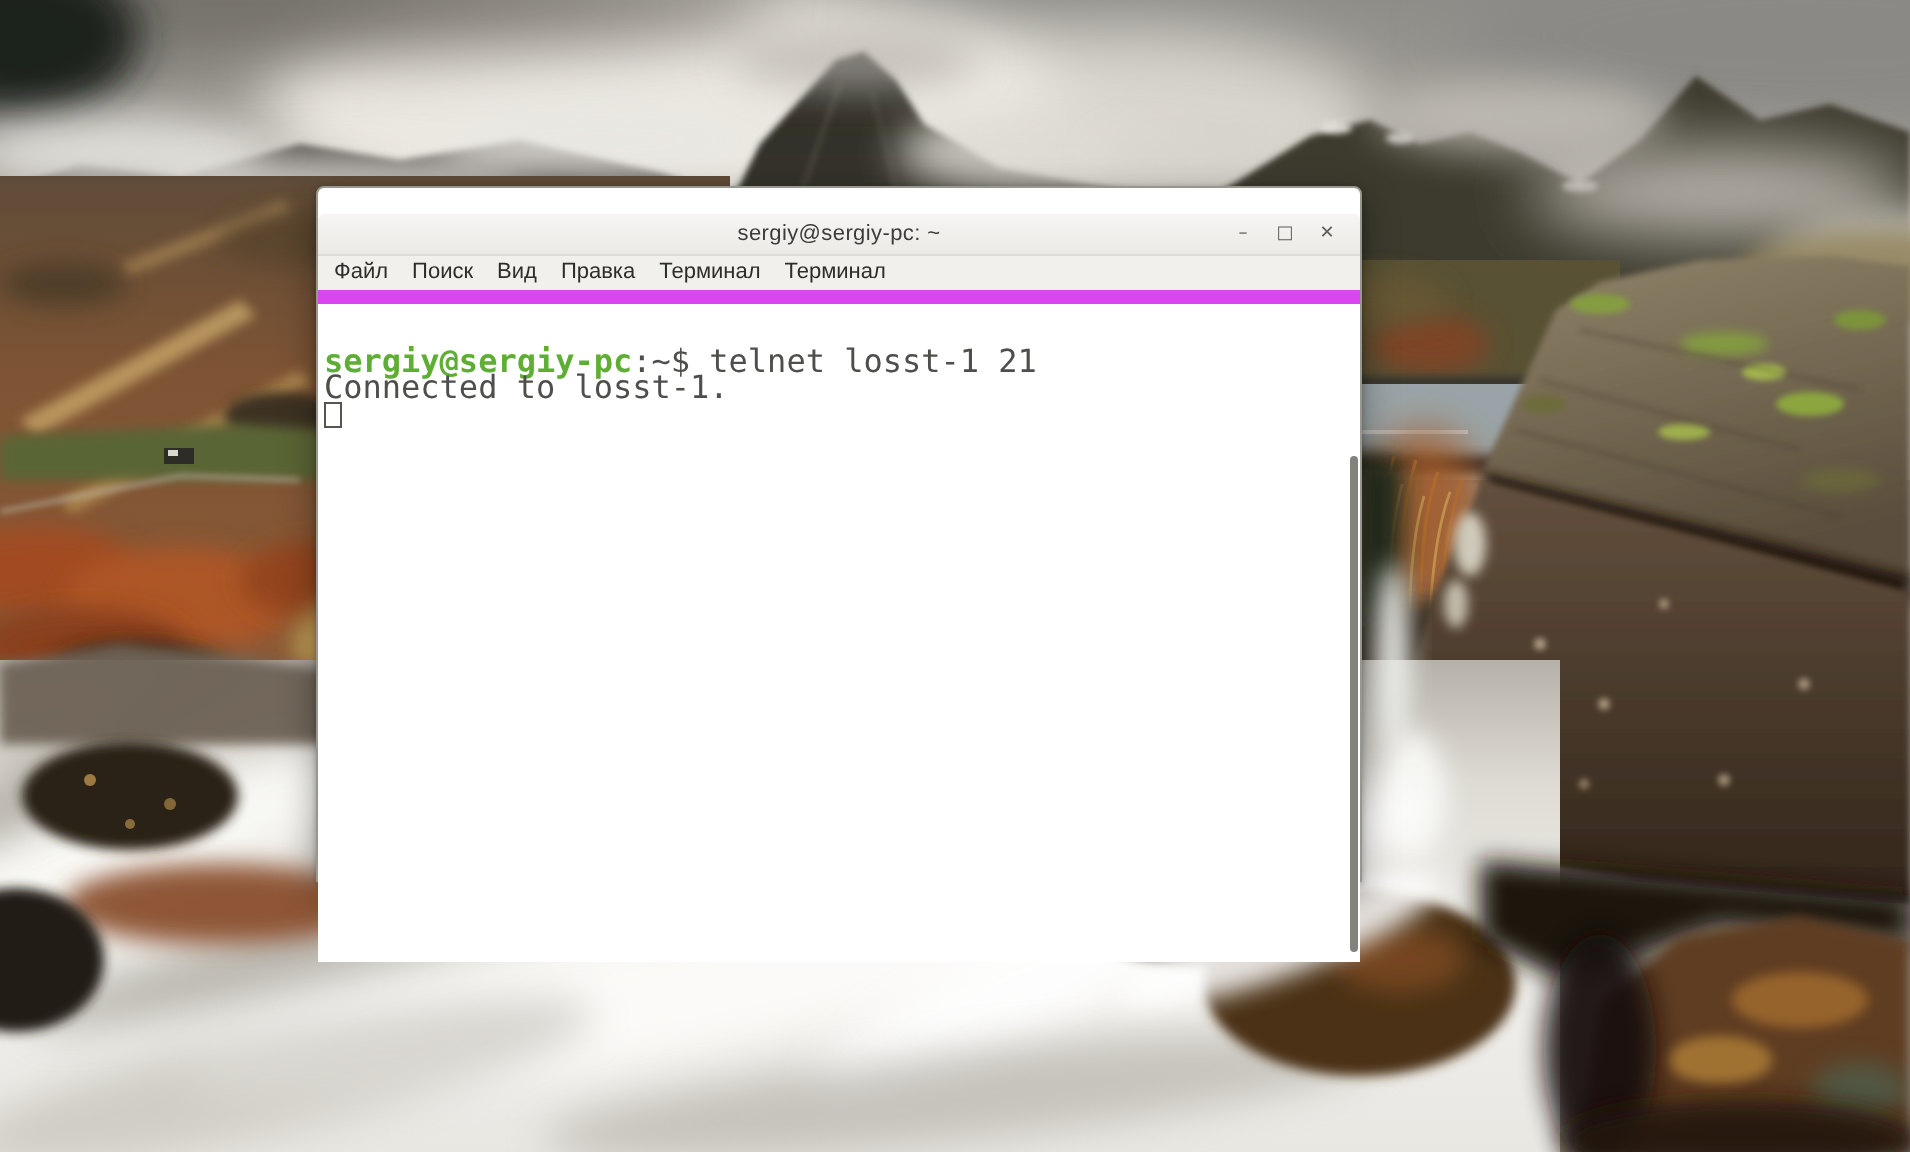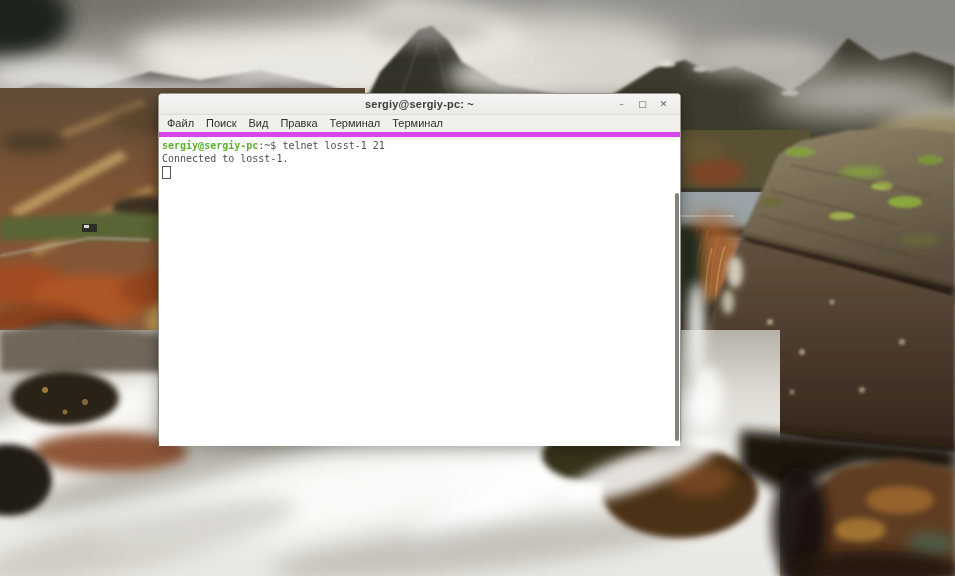--- a/index.html
+++ b/index.html
@@ -18,47 +18,48 @@
     box-shadow:0 6px 18px rgba(0,0,0,.38), 0 1px 3px rgba(0,0,0,.25);
     background:#ffffff;
   }
   .titlebar{
     position:relative;height:20px;border-radius:3px 3px 0 0;
     background:linear-gradient(var(--color-titlebar-top,#f6f5f3),var(--color-titlebar-bottom,#ebeae7));
     border-bottom:1px solid #dddcd8;
   }
   .title{
     display:block;text-align:center;line-height:20px;
-    font-size:11px;font-weight:bold;color:#3c3c3a;
+    font-size:11px;font-weight:normal;color:#3c3c3a;
     letter-spacing:.2px;
+    margin-top:13px;
   }
   .controls{
     position:absolute;right:6px;top:0;height:20px;
     display:flex;align-items:center;
   }
   .ctrl{
     width:21px;text-align:center;font-size:9px;color:#5e5e5a;
     line-height:20px;cursor:default;user-select:none;
     font-family:"DejaVu Sans",sans-serif;
   }
   .menubar{
     height:17px;display:flex;align-items:center;
     background:var(--color-menubar-bg,#f1f0ed);
-    border-bottom:5px solid #d946ef;
+    border-bottom:7px solid #d946ef;
     padding-left:2px;
   }
   .menu-item{
     font-size:11px;line-height:17px;color:#2d2d2b;padding:0 6px;
     white-space:nowrap;
   }
   .terminal{
     position:relative;height:307px;background:var(--color-terminal-bg,#ffffff);
     font-family:"DejaVu Sans Mono","Liberation Mono",monospace;
-    font-size:10px;line-height:13px;color:var(--color-terminal-fg,#4e4e4a);
-    padding:2px 0 0 3px;overflow:hidden;border-radius:0;
+    font-size:16px;line-height:13px;color:var(--color-terminal-fg,#4e4e4a);
+    padding:2px 0 0 3px;overflow:hidden;border-radius:0;margin-top:20px;
   }
   .term-line{white-space:pre;}
   .prompt-user{color:var(--color-prompt-green,#5fae34);font-weight:bold;}
   .cursor{
     width:7px;height:11px;margin-top:1px;
     border:1px solid #55554f;background:transparent;
   }
   .scrollbar-thumb{
     position:absolute;top:56px;right:1px;width:4px;height:248px;
     background:#83837d;border-radius:2px;

